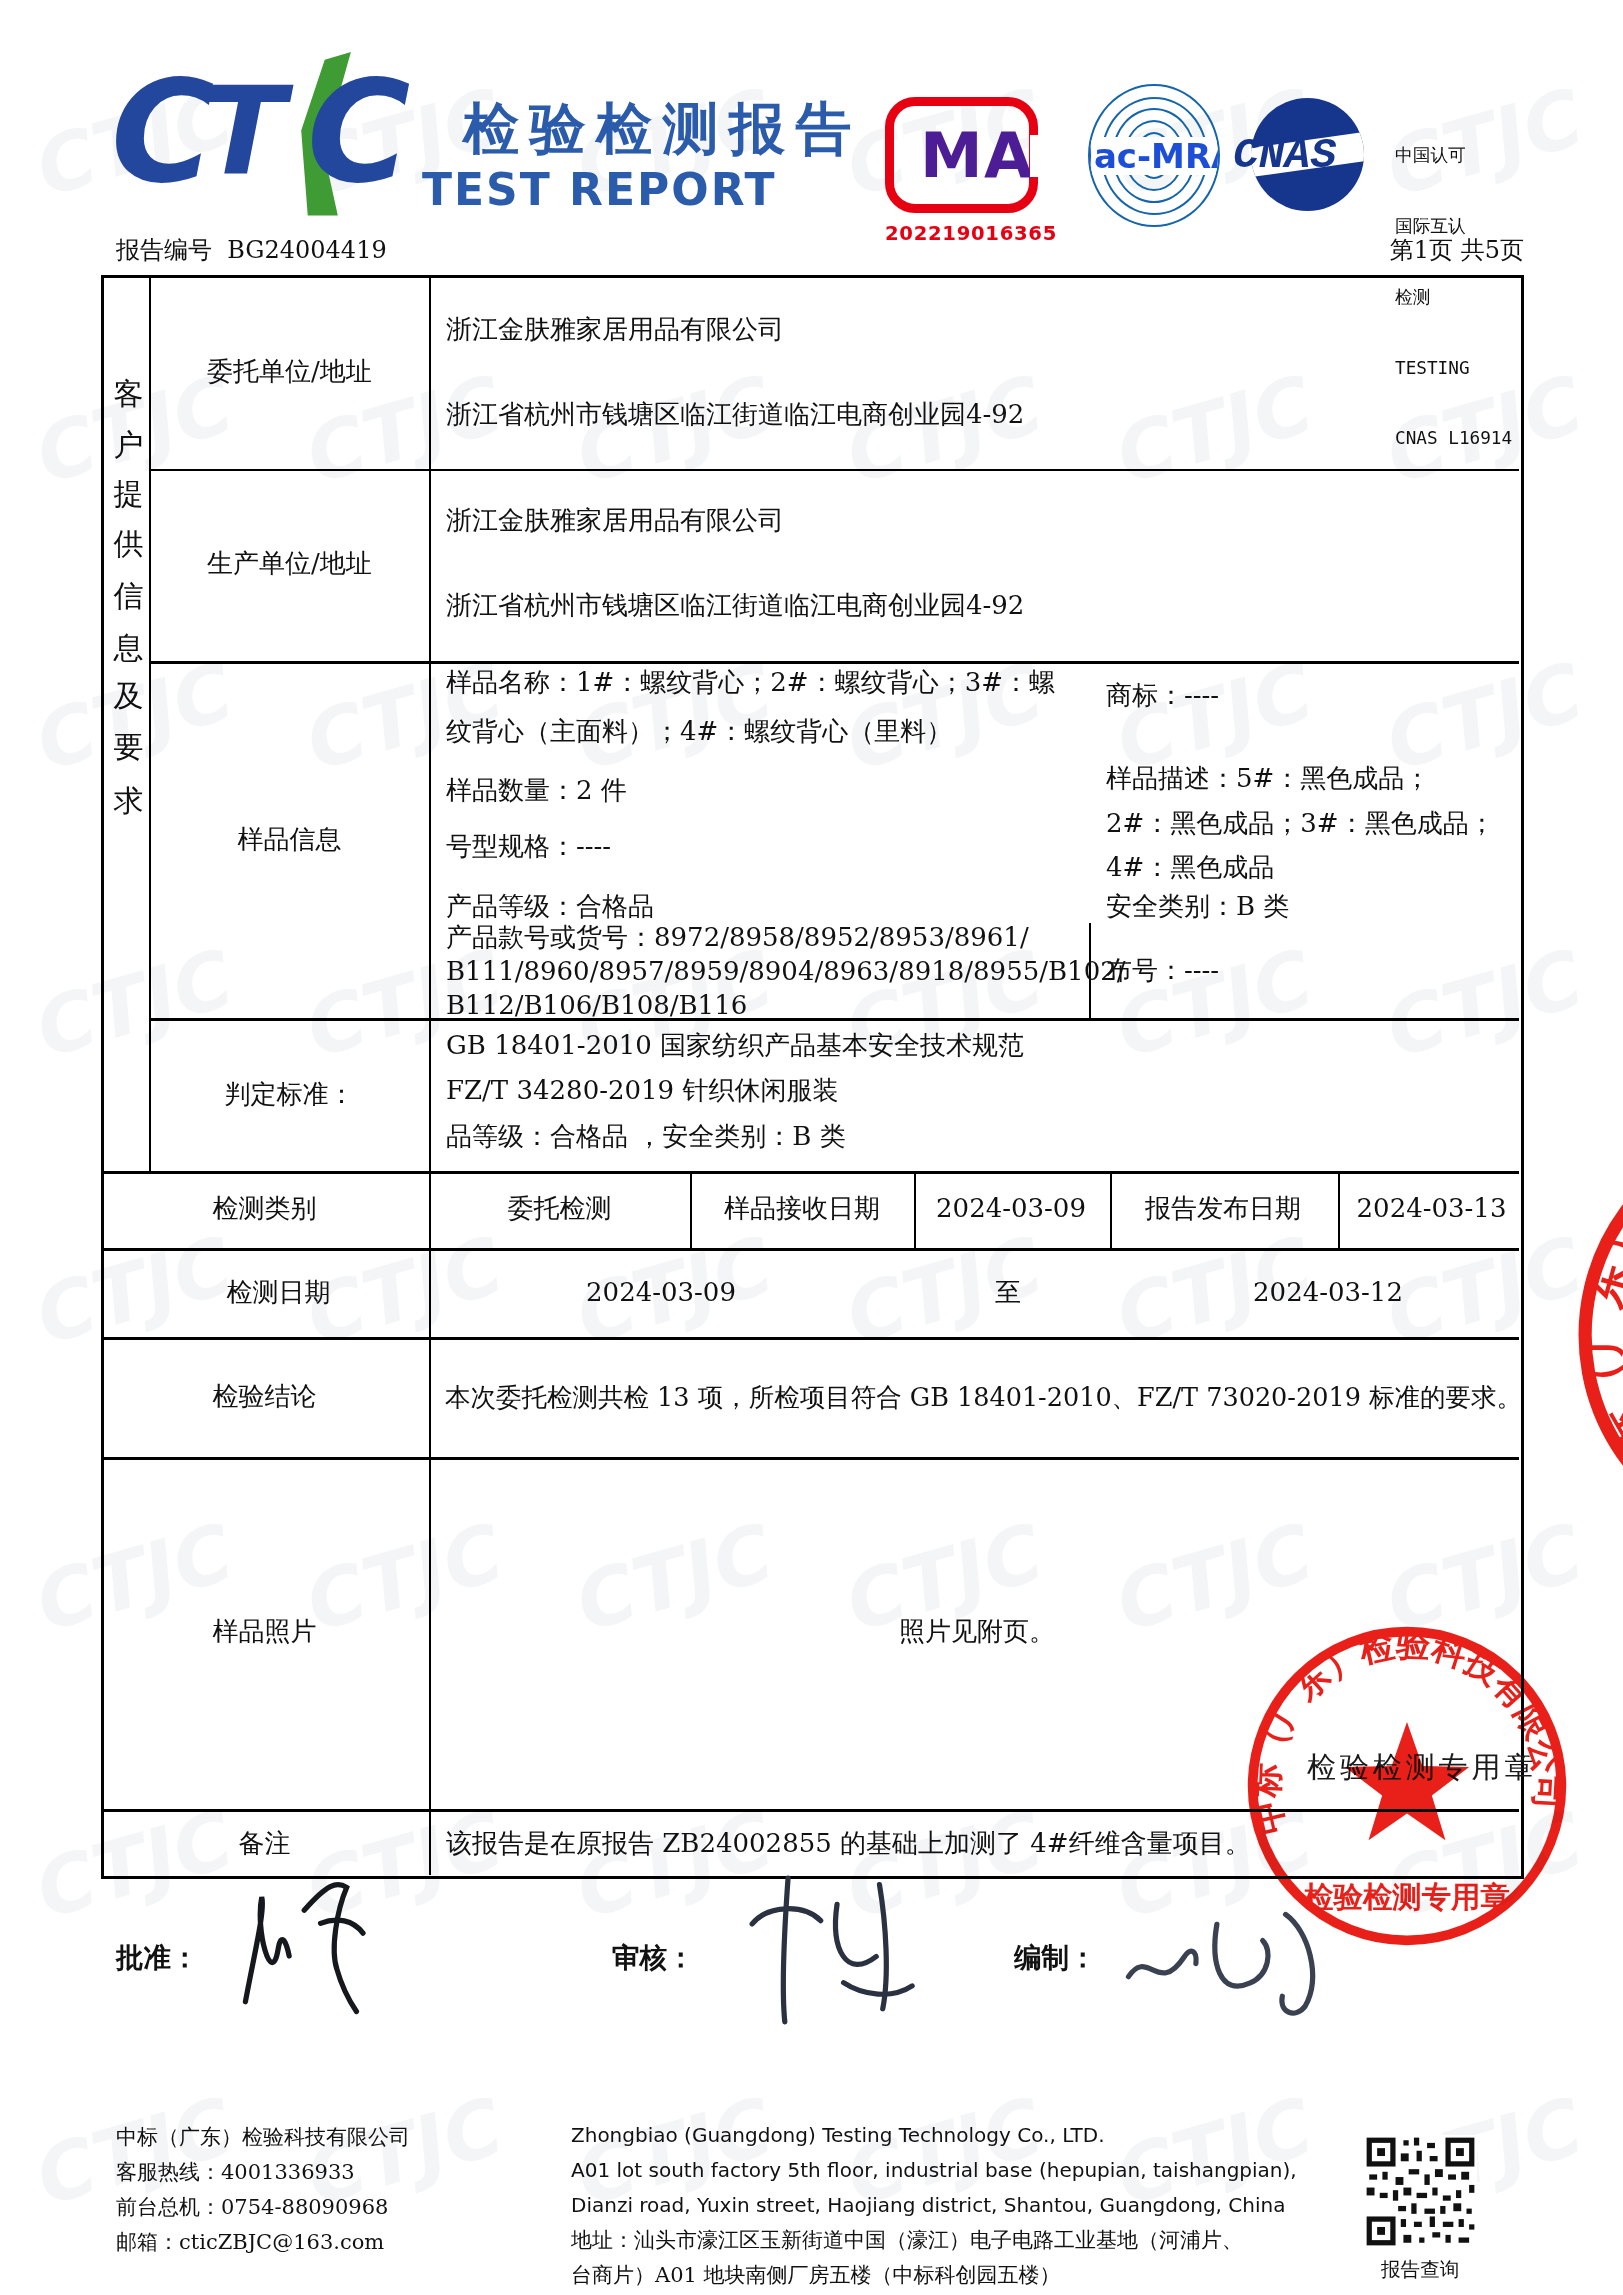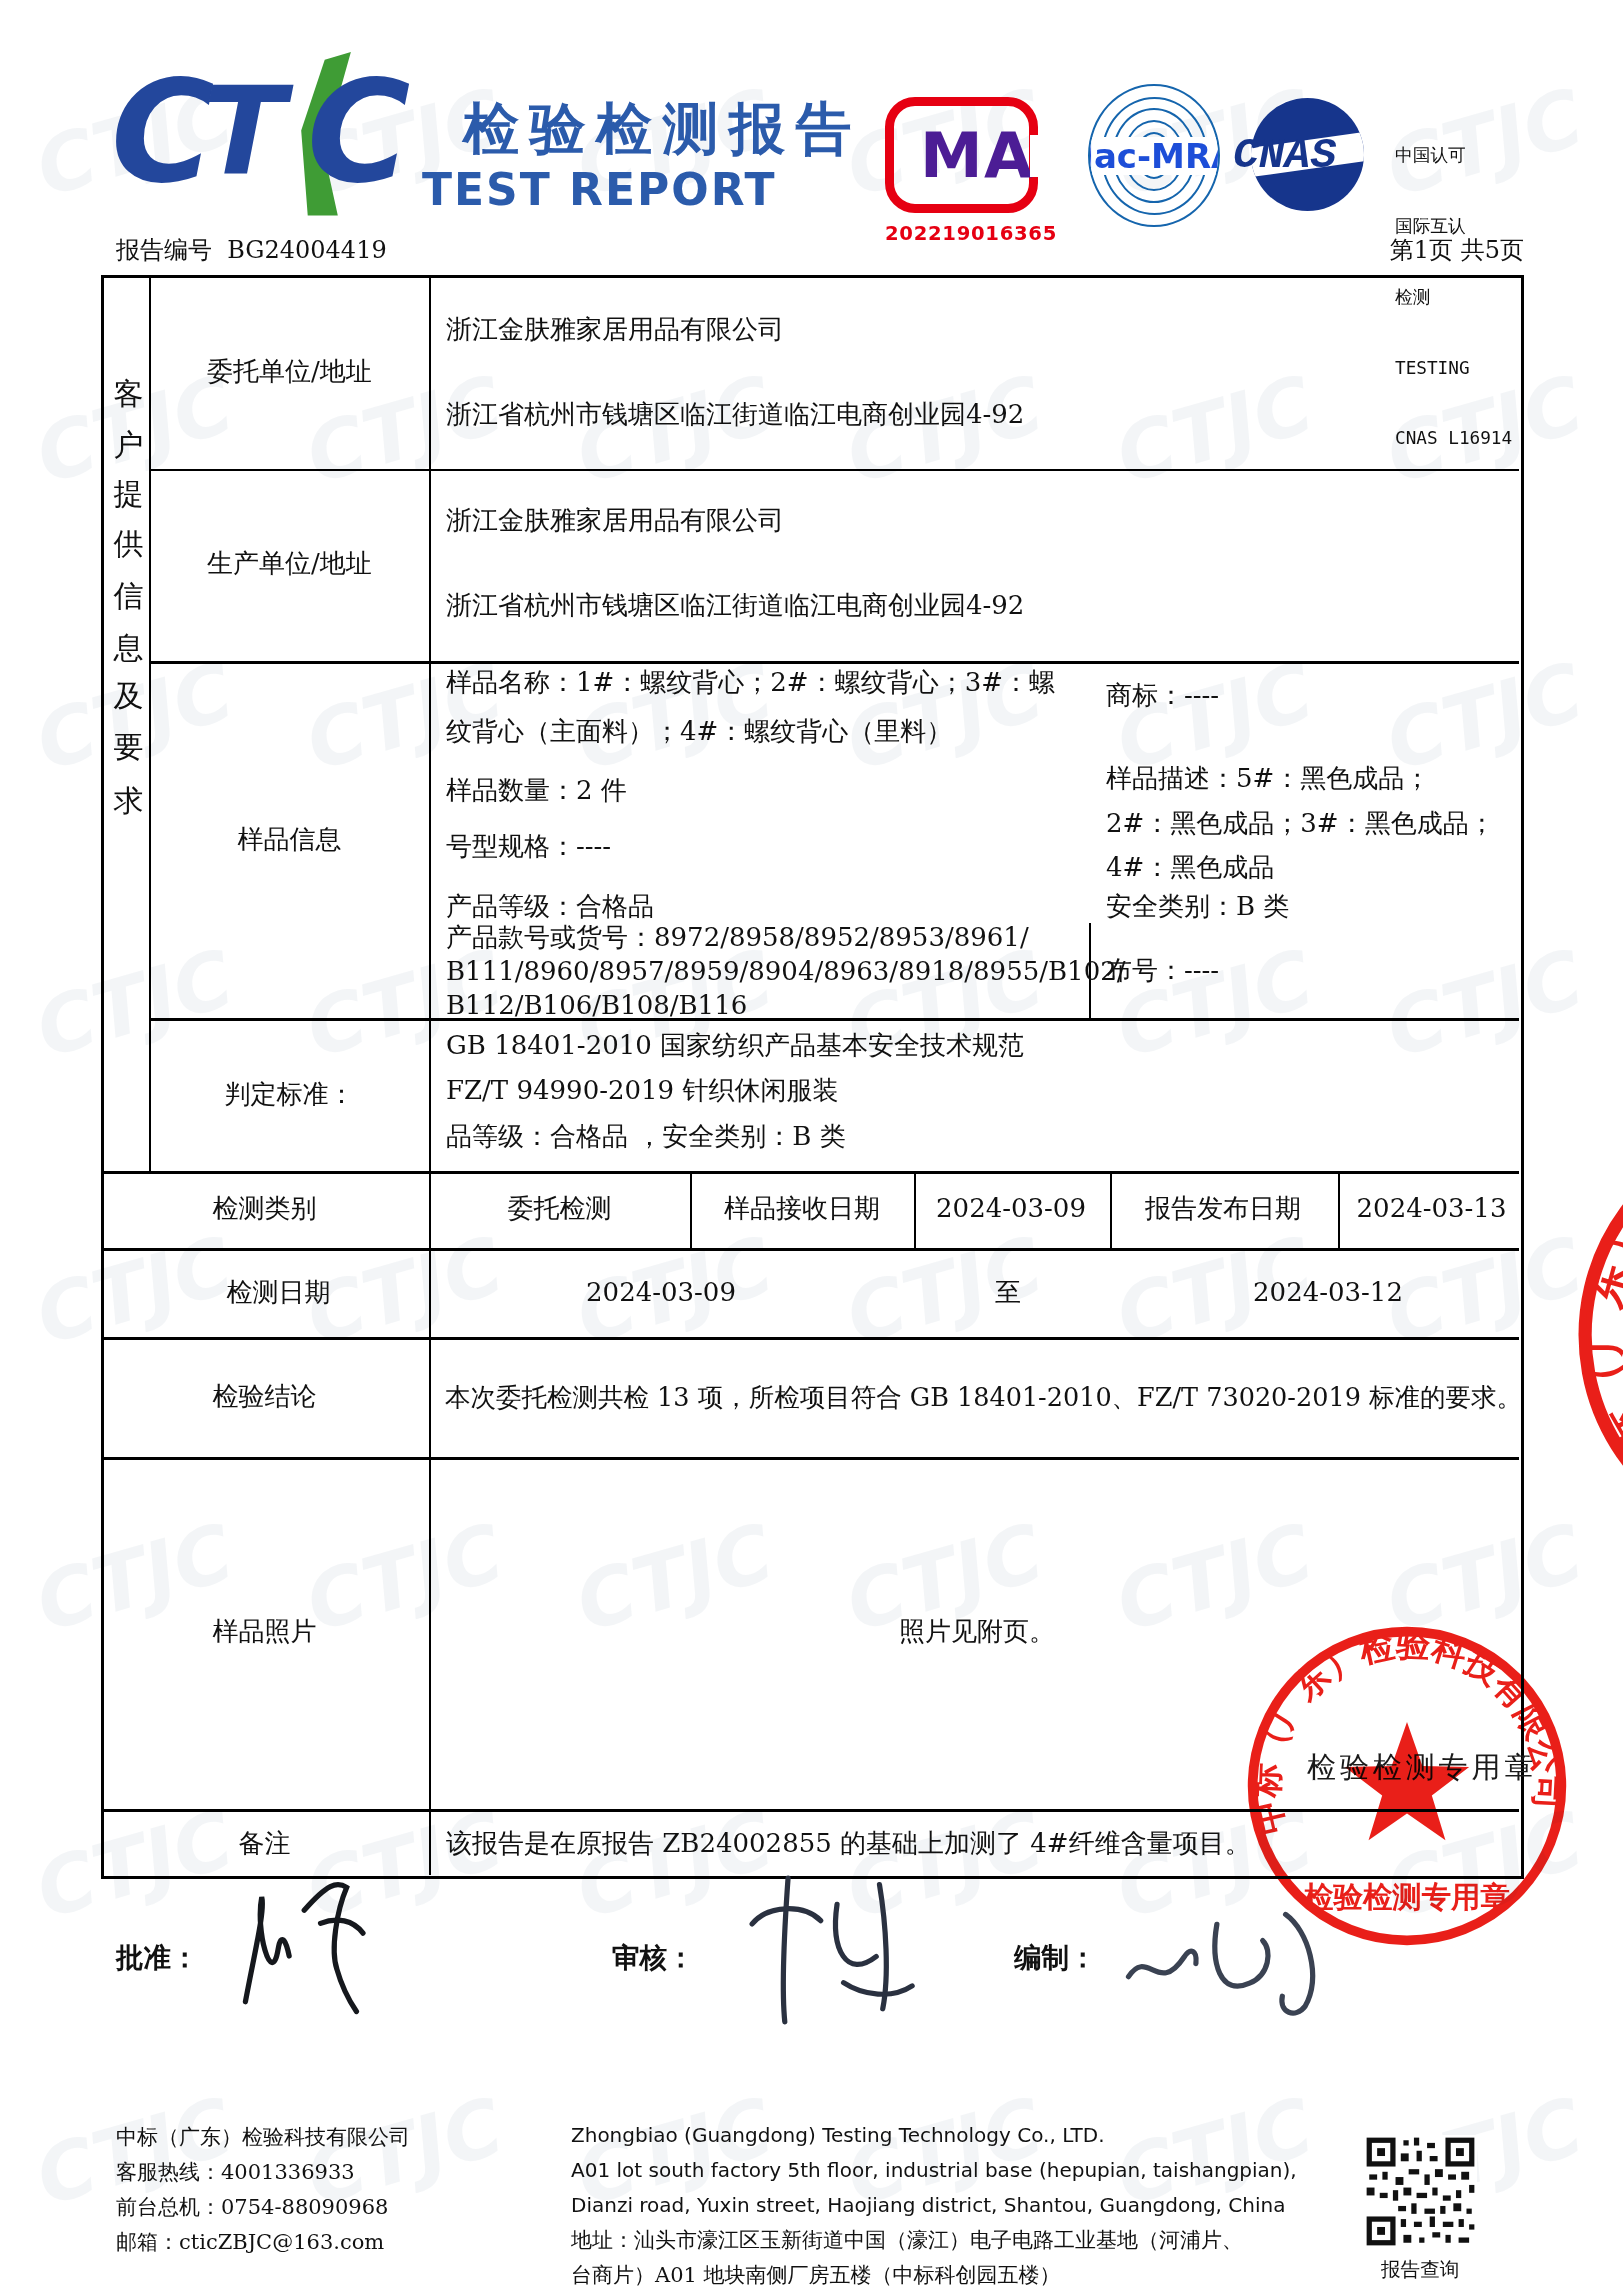--- a/index.html
+++ b/index.html
@@ -203,21 +203,21 @@
 <div class="abs cell" style="left:446px;top:989px;z-index:1;">B112/B106/B108/B116</div>
 <div class="abs cell" style="left:1106px;top:679px;z-index:1;">商标：----</div>
 <div class="abs cell" style="left:1106px;top:762px;z-index:1;">样品描述：5#：黑色成品；</div>
 <div class="abs cell" style="left:1106px;top:807px;z-index:1;">2#：黑色成品；3#：黑色成品；</div>
 <div class="abs cell" style="left:1106px;top:851px;z-index:1;">4#：黑色成品</div>
 <div class="abs cell" style="left:1106px;top:890px;z-index:1;">安全类别：B 类</div>
 <div class="abs cell" style="left:1106px;top:954px;z-index:1;">布号：----</div>
 
 <div class="abs cell lbl" style="left:152px;top:1078px;width:275px;z-index:1;">判定标准：</div>
 <div class="abs cell" style="left:446px;top:1029px;z-index:1;">GB 18401-2010  国家纺织产品基本安全技术规范</div>
-<div class="abs cell" style="left:446px;top:1074px;z-index:1;">FZ/T 94990-2019  针织休闲服装</div>
+<div class="abs cell" style="left:446px;top:1074px;z-index:1;">FZ/T 34280-2019  针织休闲服装</div>
 <div class="abs cell" style="left:446px;top:1120px;z-index:1;">品等级：合格品 ，安全类别：B 类</div>
 
 <div class="abs cell ctr" style="left:101px;top:1170px;width:327px;height:77px;z-index:1;">检测类别</div>
 <div class="abs cell ctr" style="left:429px;top:1170px;width:261px;height:77px;z-index:1;">委托检测</div>
 <div class="abs cell ctr" style="left:690px;top:1170px;width:224px;height:77px;z-index:1;">样品接收日期</div>
 <div class="abs cell ctr" style="left:913px;top:1170px;width:196px;height:77px;z-index:1;">2024-03-09</div>
 <div class="abs cell ctr" style="left:1109px;top:1170px;width:228px;height:77px;z-index:1;">报告发布日期</div>
 <div class="abs cell ctr" style="left:1338px;top:1170px;width:187px;height:77px;z-index:1;">2024-03-13</div>
 
 <div class="abs cell ctr" style="left:101px;top:1247px;width:355px;height:90px;z-index:1;">检测日期</div>

